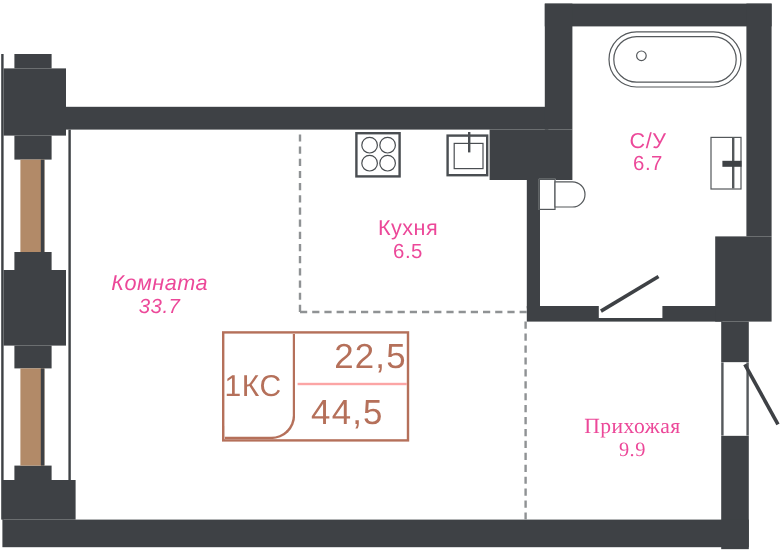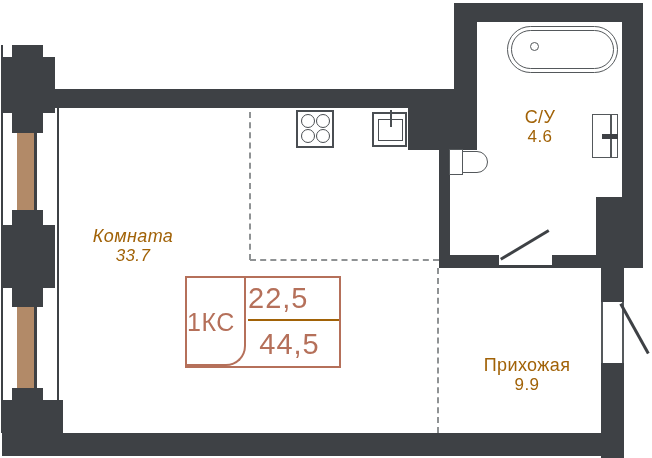--- a/index.html
+++ b/index.html
@@ -8,21 +8,21 @@
     font-family:"Liberation Sans", sans-serif;
   }
   .wall{position:absolute;background:#3e4145;}
   .thinline{position:absolute;background:#3e4145;}
   .win{position:absolute;left:17px;width:17px;background:#b28a68;border-right:3px solid #3e4145;}
   .dashv{position:absolute;width:0;border-left:2px dashed #8f9294;}
   .dashh{position:absolute;height:0;border-top:2px dashed #8f9294;}
   .opening{position:absolute;background:#ffffff;}
   .leaf{position:absolute;height:0;border-top:3px solid #3e4145;transform-origin:left top;}
   .room-label{
-    position:absolute;transform:translateX(-50%);text-align:center;color:#a16207;
+    position:absolute;transform:translateX(-50%);text-align:center;color:#ec4899;
     line-height:20px;font-size:18px;letter-spacing:0.4px;white-space:nowrap;
   }
   .room-label .area{font-size:17px;}
   
   .icon-box{position:absolute;background:#ffffff;border:2px solid #4a4e52;box-sizing:border-box;}
   .burner{position:absolute;width:14px;height:14px;border:1.5px solid #4a4e52;border-radius:50%;box-sizing:border-box;}
   .bath-outer{position:absolute;border:1.5px solid #54585b;border-radius:24px;box-sizing:border-box;background:#fff;}
   .bath-inner{position:absolute;left:3px;top:3px;right:3px;bottom:3px;border:1.5px solid #54585b;border-radius:20px;}
   .drain{position:absolute;left:22px;top:15px;width:9px;height:9px;border:1.5px solid #54585b;border-radius:50%;box-sizing:border-box;}
   .toilet-tank{position:absolute;background:#fff;border:1.5px solid #54585b;box-sizing:border-box;}
@@ -41,21 +41,21 @@
     position:absolute;left:0;top:0;width:59px;height:88px;
     border-right:2px solid #b5705a;border-bottom:2px solid #b5705a;
     border-bottom-right-radius:20px;box-sizing:border-box;
   }
   .unit-card .type{
     position:absolute;left:0;top:0;width:70px;height:88px;line-height:88px;
     text-align:left;font-size:25px;letter-spacing:0.5px;
   }
   .unit-card .val-top{
     position:absolute;left:61px;top:0;right:0;height:41px;line-height:41px;
-    border-bottom:2px solid #a16207;text-align:left;font-size:29px;letter-spacing:1px;
+    border-bottom:2px solid #fca5a5;text-align:right;font-size:29px;letter-spacing:1px;
   }
   .unit-card .val-bottom{
     position:absolute;left:53px;bottom:0;right:0;height:43px;line-height:43px;
     text-align:center;font-size:29px;letter-spacing:1px;
   }
 </style>
 </head>
 <body>
 
 <div class="plan">
@@ -119,25 +119,29 @@
 
   <div class="basin" style="left:592px;top:114px;width:26px;height:44px;">
     <div class="divline"></div>
     <div class="tapdash"></div>
   </div>
 
   <div class="room-label" style="left:133px;top:226px;font-style:italic;">
     <div class="name">Комната</div>
     <div class="area">33.7</div>
   </div>
+  <div class="room-label" style="left:340px;top:180px;">
+    <div class="name">Кухня</div>
+    <div class="area">6.5</div>
+  </div>
   <div class="room-label" style="left:540px;top:107px;">
     <div class="name">С/У</div>
-    <div class="area">4.6</div>
+    <div class="area">6.7</div>
   </div>
-  <div class="room-label" style="left:527px;top:355px;">
+  <div class="room-label" style="left:527px;top:345px;font-family:Liberation Serif, serif;">
     <div class="name">Прихожая</div>
     <div class="area">9.9</div>
   </div>
 
   <div class="unit-card">
     <div class="left-cell"></div>
     <div class="type">1КС</div>
     <div class="val-top">22,5</div>
     <div class="val-bottom">44,5</div>
   </div>

